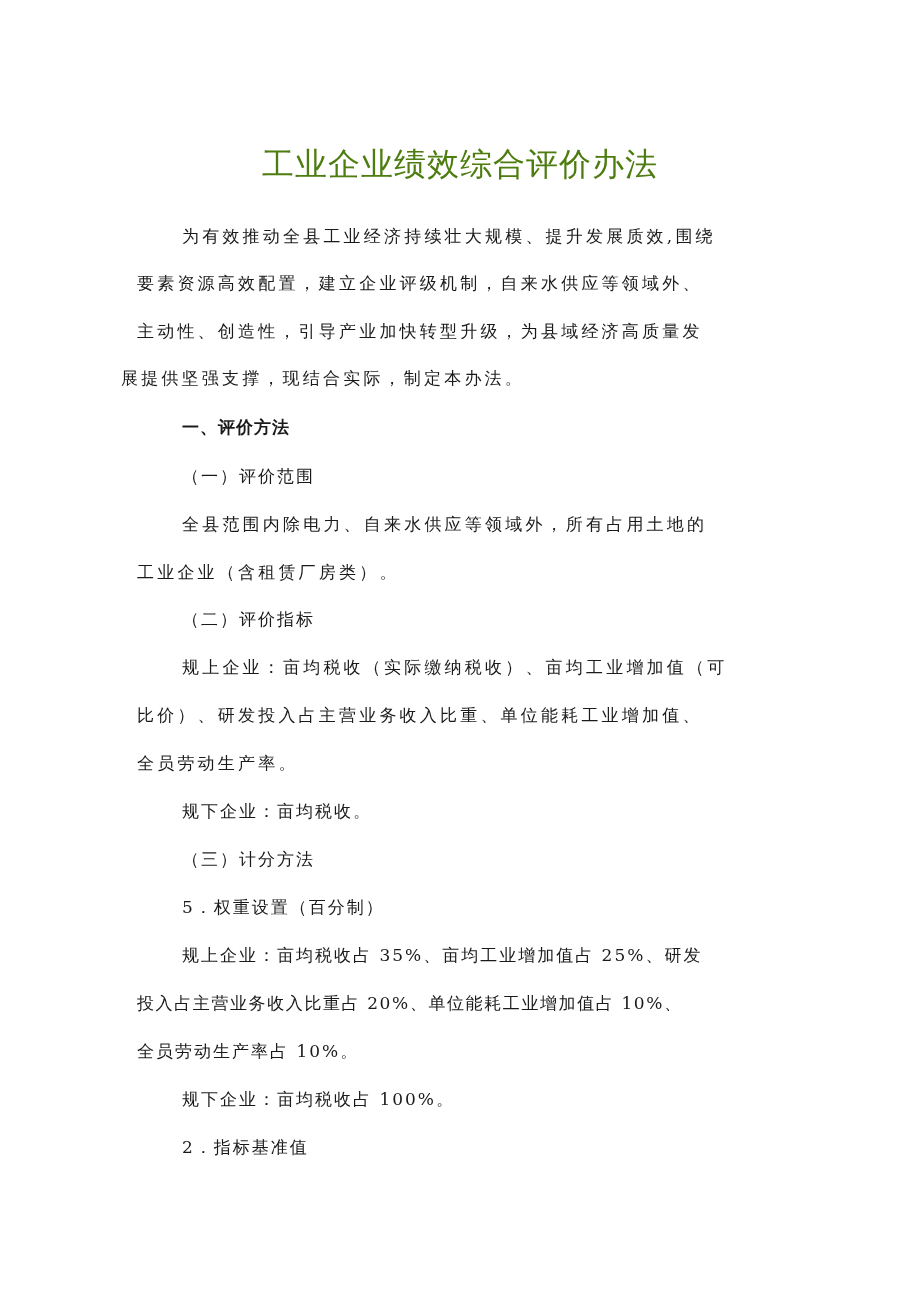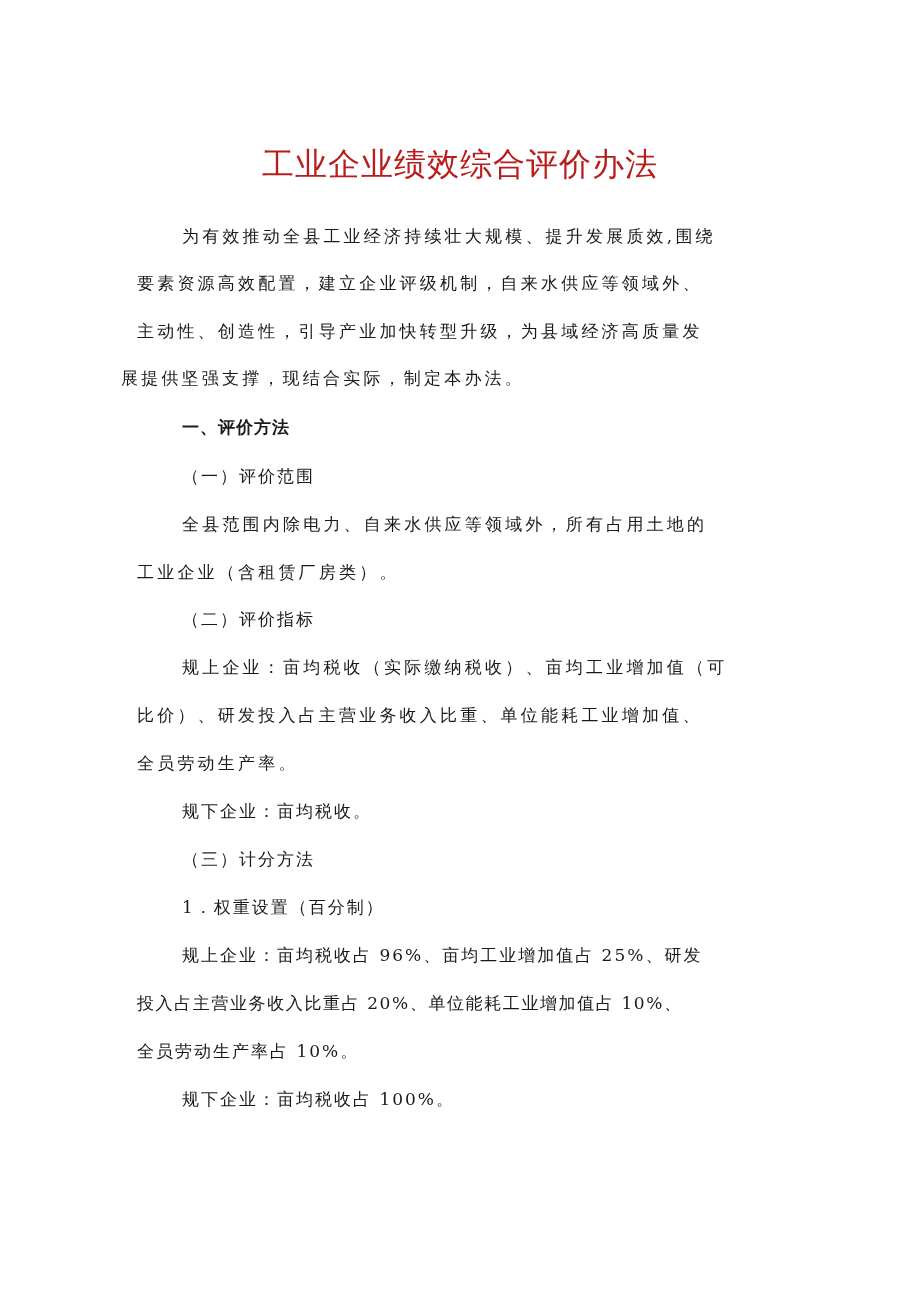--- a/index.html
+++ b/index.html
@@ -24,21 +24,21 @@
     .title {
       position: absolute;
       left: 0;
       width: 920px;
       top: 140px;
       text-align: center;
       font-family: "DejaVu Sans", "Liberation Sans", sans-serif;
       font-size: 32px;
       letter-spacing: 1px;
       line-height: 48px;
-      color: #b91c1c;
+      color: #4d7c0f;
     }
     .line {
       position: absolute;
       font-size: 17px;
       line-height: 32px;
       white-space: nowrap;
       letter-spacing: 3.2px;
     }
     .h1 {
       position: absolute;
@@ -68,19 +68,20 @@
   <div class="line" style="left:182px; top:508px;">全县范围内除电力、自来水供应等领域外，所有占用土地的</div>
   <div class="line" style="left:137px; top:556px;">工业企业（含租赁厂房类）。</div>
 
   <div class="line" style="left:182px; top:603px; letter-spacing:2px;">（二）评价指标</div>
   <div class="line" style="left:182px; top:651px;">规上企业：亩均税收（实际缴纳税收）、亩均工业增加值（可</div>
   <div class="line" style="left:137px; top:699px;">比价）、研发投入占主营业务收入比重、单位能耗工业增加值、</div>
   <div class="line" style="left:137px; top:747px;">全员劳动生产率。</div>
   <div class="line" style="left:182px; top:795px; letter-spacing:2px;">规下企业：亩均税收。</div>
 
   <div class="line" style="left:182px; top:843px; letter-spacing:2px;">（三）计分方法</div>
-  <div class="line" style="left:182px; top:891px; letter-spacing:2px;">1．权重设置（百分制）</div>
-  <div class="line" style="left:182px; top:939px; letter-spacing:2px;">规上企业：亩均税收占 96%、亩均工业增加值占 25%、研发</div>
+  <div class="line" style="left:182px; top:891px; letter-spacing:2px;">5．权重设置（百分制）</div>
+  <div class="line" style="left:182px; top:939px; letter-spacing:2px;">规上企业：亩均税收占 35%、亩均工业增加值占 25%、研发</div>
   <div class="line" style="left:137px; top:987px; letter-spacing:1.6px;">投入占主营业务收入比重占 20%、单位能耗工业增加值占 10%、</div>
   <div class="line" style="left:137px; top:1035px; letter-spacing:2px;">全员劳动生产率占 10%。</div>
   <div class="line" style="left:182px; top:1083px; letter-spacing:2px;">规下企业：亩均税收占 100%。</div>
+  <div class="line" style="left:182px; top:1131px; letter-spacing:2px;">2．指标基准值</div>
 
 </div>
 
 </body></html>

